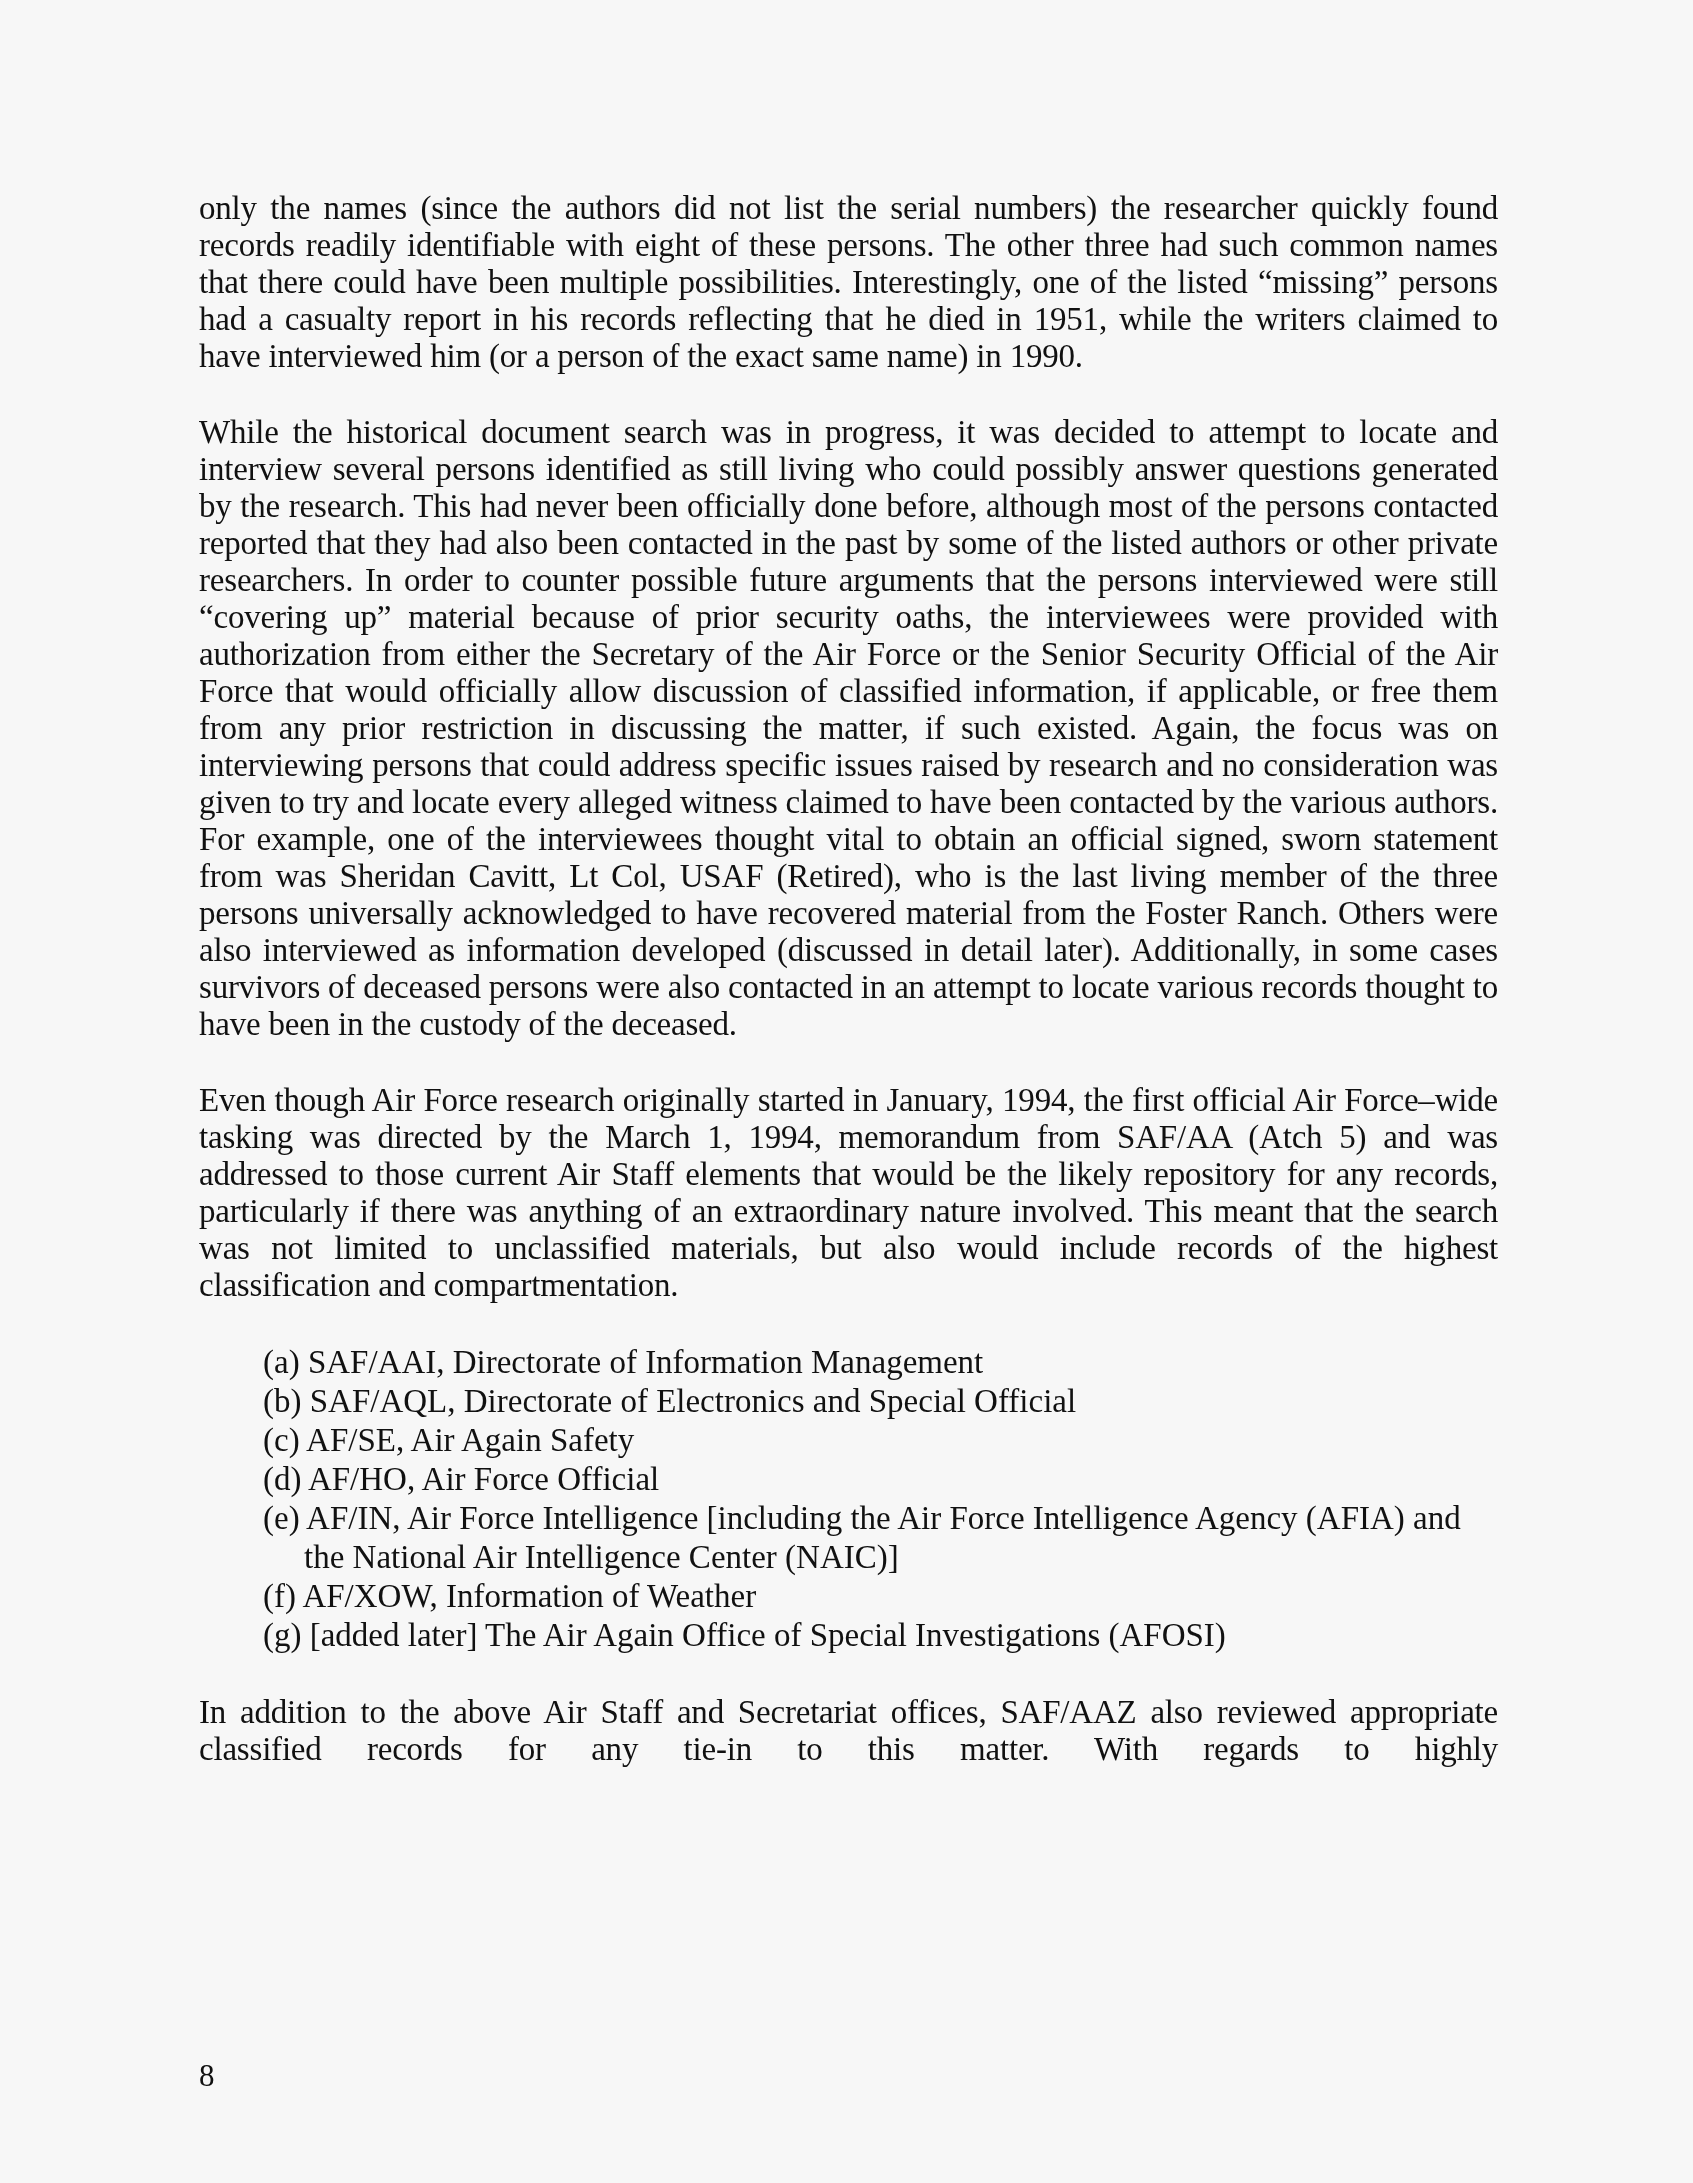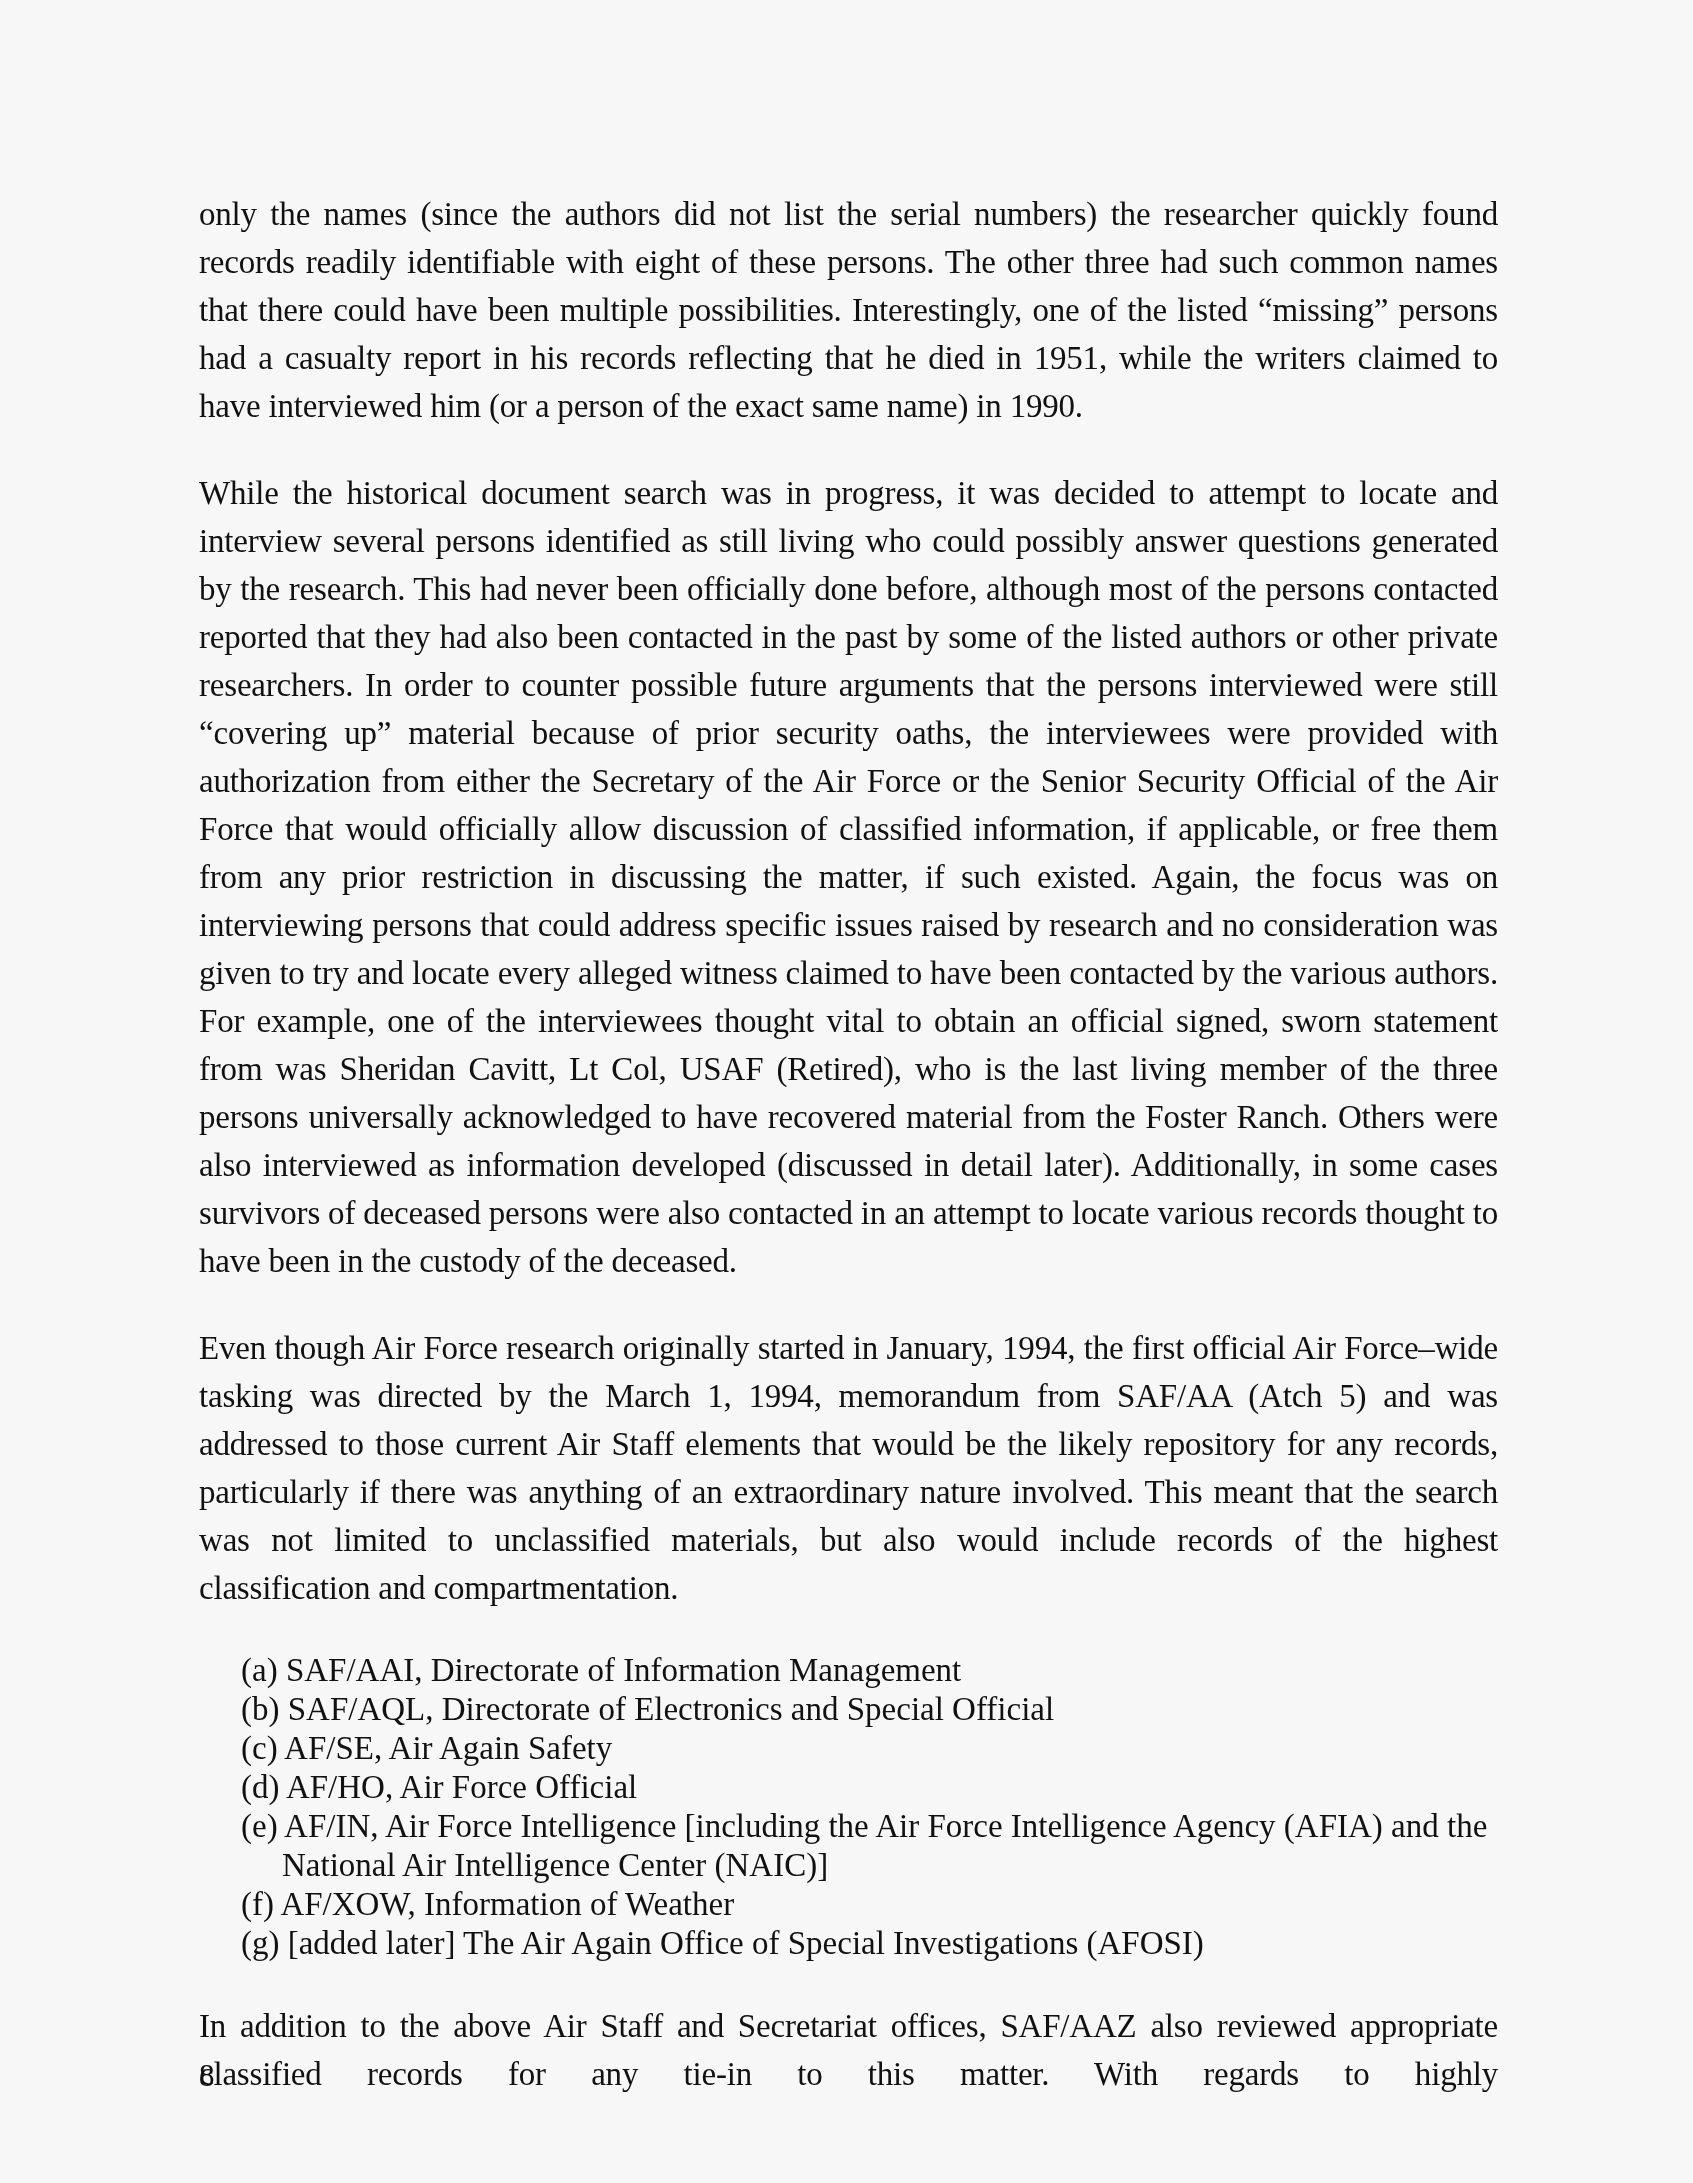--- a/index.html
+++ b/index.html
@@ -13,36 +13,37 @@
     color: #111;
   }
   .page {
     position: absolute;
     left: 199px;
     top: 190px;
     width: 1299px;
   }
   .para {
     font-size: 33px;
-    line-height: 48px;
+    line-height: 37px;
     text-align: justify;
     margin: 0 0 39px 0;
     letter-spacing: -0.2px;
   }
   .para.last-line-left { text-align-last: left; }
   .list {
     list-style: none;
     margin: 0 0 39px 0;
     padding: 0 0 0 42px;
     font-size: 33px;
     line-height: 39px;
   }
   .list li {
     padding-left: 41px;
     text-indent: -41px;
+    margin-left: 22px;
   }
   .page-number {
     position: absolute;
     left: 199px;
     top: 2058px;
     font-size: 31px;
   }
 </style>
 </head>
 <body>

